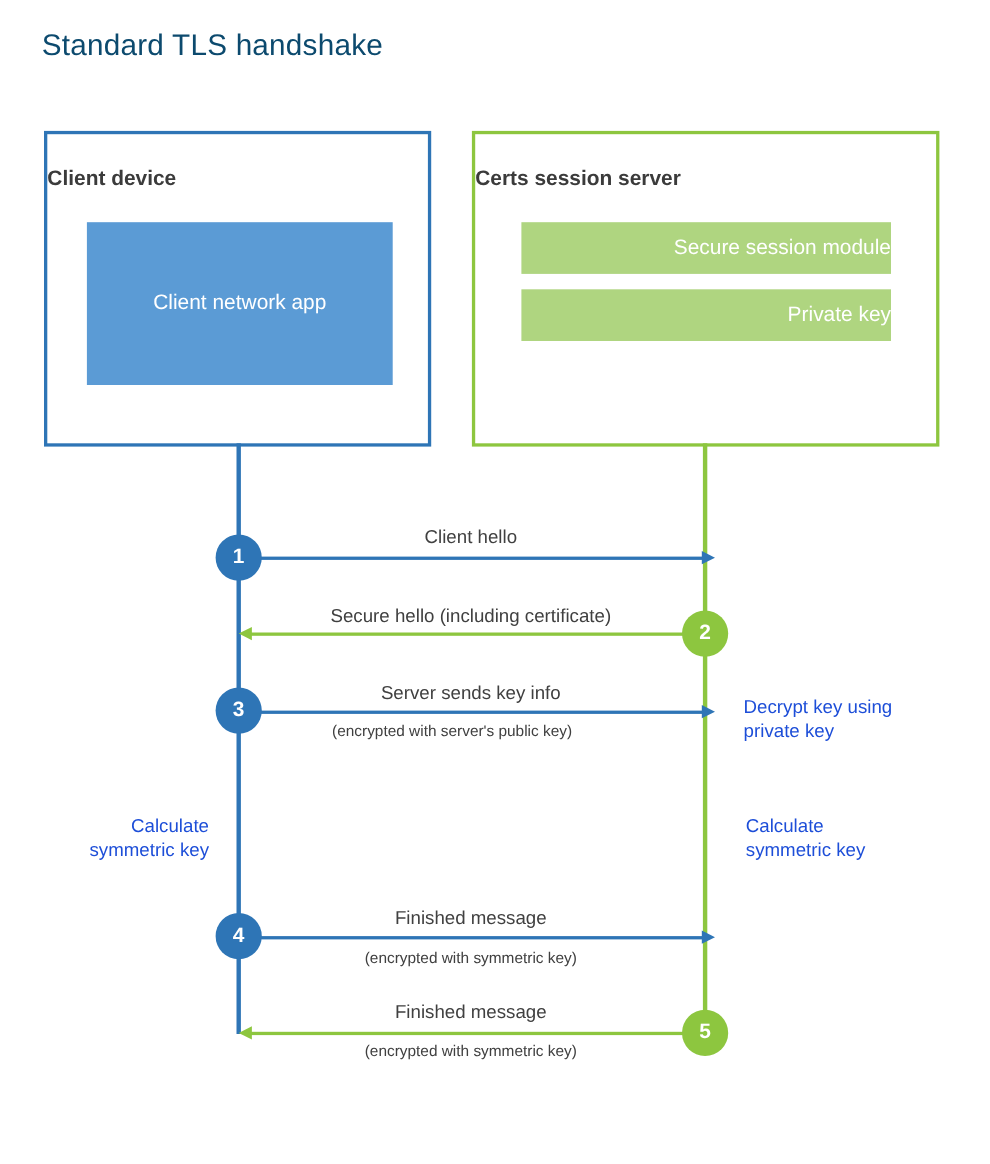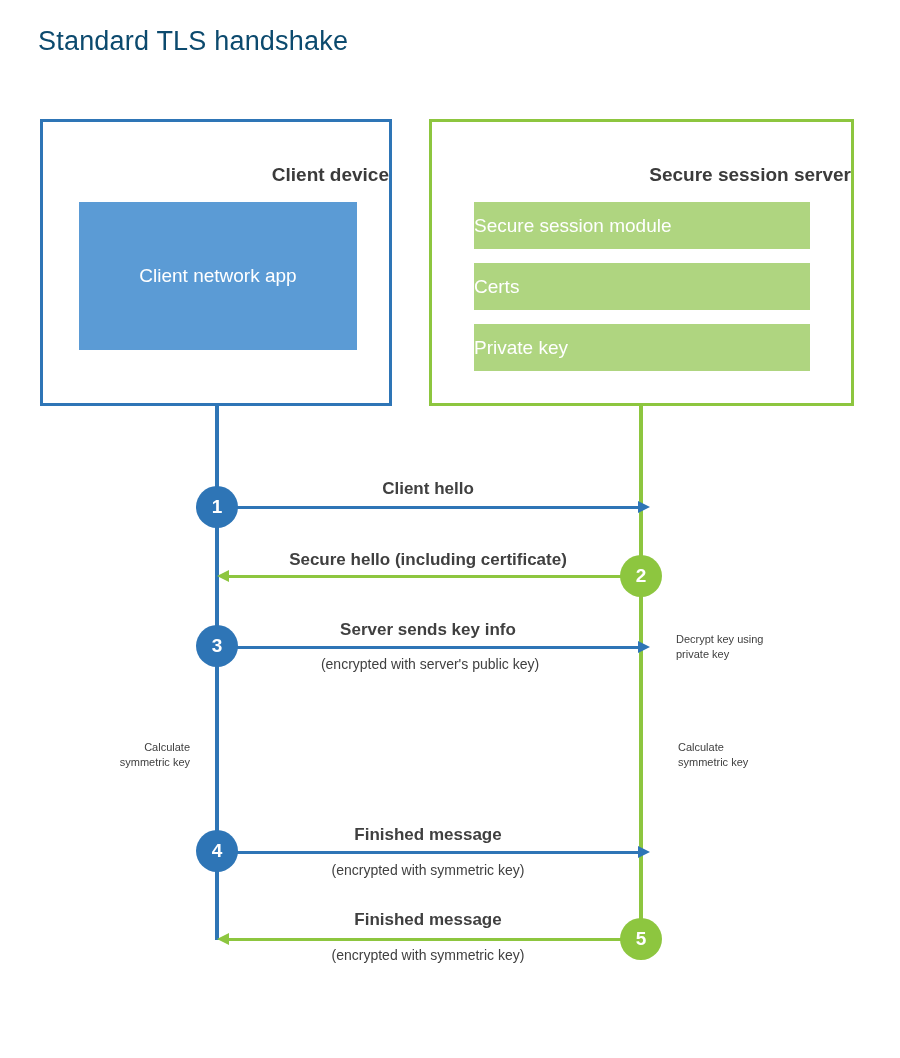--- a/index.html
+++ b/index.html
@@ -44,22 +44,22 @@
     left: 429px;
     top: 119px;
     width: 425px;
     height: 287px;
     border: 3px solid #8DC63F;
   }
   .entity-title {
     position: absolute;
     left: 0;
     right: 0;
-    top: 42px;
-    text-align: right;
+    top: 30px;
+    text-align: left;
     font-size: 19px;
     font-weight: bold;
     color: #3b3b3b;
   }
 
   
   #client-app {
     position: absolute;
     left: 36px;
     top: 80px;
@@ -83,21 +83,21 @@
     left: 42px;
     top: 80px;
     width: 336px;
   }
   .server-bar {
     background: #AFD580;
     color: #ffffff;
     font-size: 19px;
     height: 47px;
     line-height: 47px;
-    text-align: left;
+    text-align: right;
     margin-bottom: 14px;
   }
   .server-bar:last-child { margin-bottom: 0; }
 
   
   .lifeline {
     position: absolute;
     width: 4px;
   }
   #client-lifeline {
@@ -147,55 +147,53 @@
   .arrow.blue .head.right  { right: -11px; border-left: 12px solid #2E75B6; }
   .arrow.green .head.left  { left: -11px;  border-right: 12px solid #8DC63F; }
 
   
   .arrow-label {
     position: absolute;
     font-size: 17px;
     color: #404040;
     text-align: center;
     white-space: nowrap;
-    font-weight: bold;
   }
   .arrow-sublabel {
     position: absolute;
     font-size: 14px;
     color: #404040;
     text-align: center;
     white-space: nowrap;
   }
 
   
   .side-note {
     position: absolute;
-    font-size: 11px;
-    color: #404040;
+    font-size: 17px;
+    color: #1d4ed8;
     line-height: 1.32;
   }
   .side-note.right-of-line { text-align: left; }
   .side-note.left-of-line  { text-align: right; }
 </style>
 </head>
 <body>
 
 <div id="page-title">Standard TLS handshake</div>
 
 <div id="client-box" class="entity-box">
   <div class="entity-title">Client device</div>
   <div id="client-app">Client network app</div>
 </div>
 
 <div id="server-box" class="entity-box">
-  <div class="entity-title">Secure session server</div>
+  <div class="entity-title">Certs session server</div>
   <div id="server-bars">
     <div class="server-bar">Secure session module</div>
-    <div class="server-bar">Certs</div>
     <div class="server-bar">Private key</div>
   </div>
 </div>
 
 <div id="client-lifeline" class="lifeline"></div>
 <div id="server-lifeline" class="lifeline"></div>
 
 <div class="arrow blue" style="left:217px; top:506px; width:422px;">
   <span class="head right"></span>
 </div>
@@ -205,21 +203,21 @@
 <div class="arrow green" style="left:228px; top:575px; width:411px;">
   <span class="head left"></span>
 </div>
 <div class="arrow-label" style="left:217px; top:550px; width:422px;">Secure hello (including certificate)</div>
 <div class="step-circle green" style="left:620px; top:555px;">2</div>
 
 <div class="arrow blue" style="left:217px; top:646px; width:422px;">
   <span class="head right"></span>
 </div>
 <div class="arrow-label" style="left:217px; top:620px; width:422px;">Server sends key info</div>
-<div class="arrow-sublabel" style="left:219px; top:656px; width:422px;">(encrypted with server's public key)</div>
+<div class="arrow-sublabel" style="left:200px; top:656px; width:422px;">(encrypted with server's public key)</div>
 <div class="step-circle blue" style="left:196px; top:625px;">3</div>
 
 <div class="side-note right-of-line" style="left:676px; top:632px; width:190px;">
   <div>Decrypt key using</div>
   <div>private key</div>
 </div>
 
 <div class="side-note left-of-line" style="left:20px; top:740px; width:170px;">
   <div>Calculate</div>
   <div>symmetric key</div>

